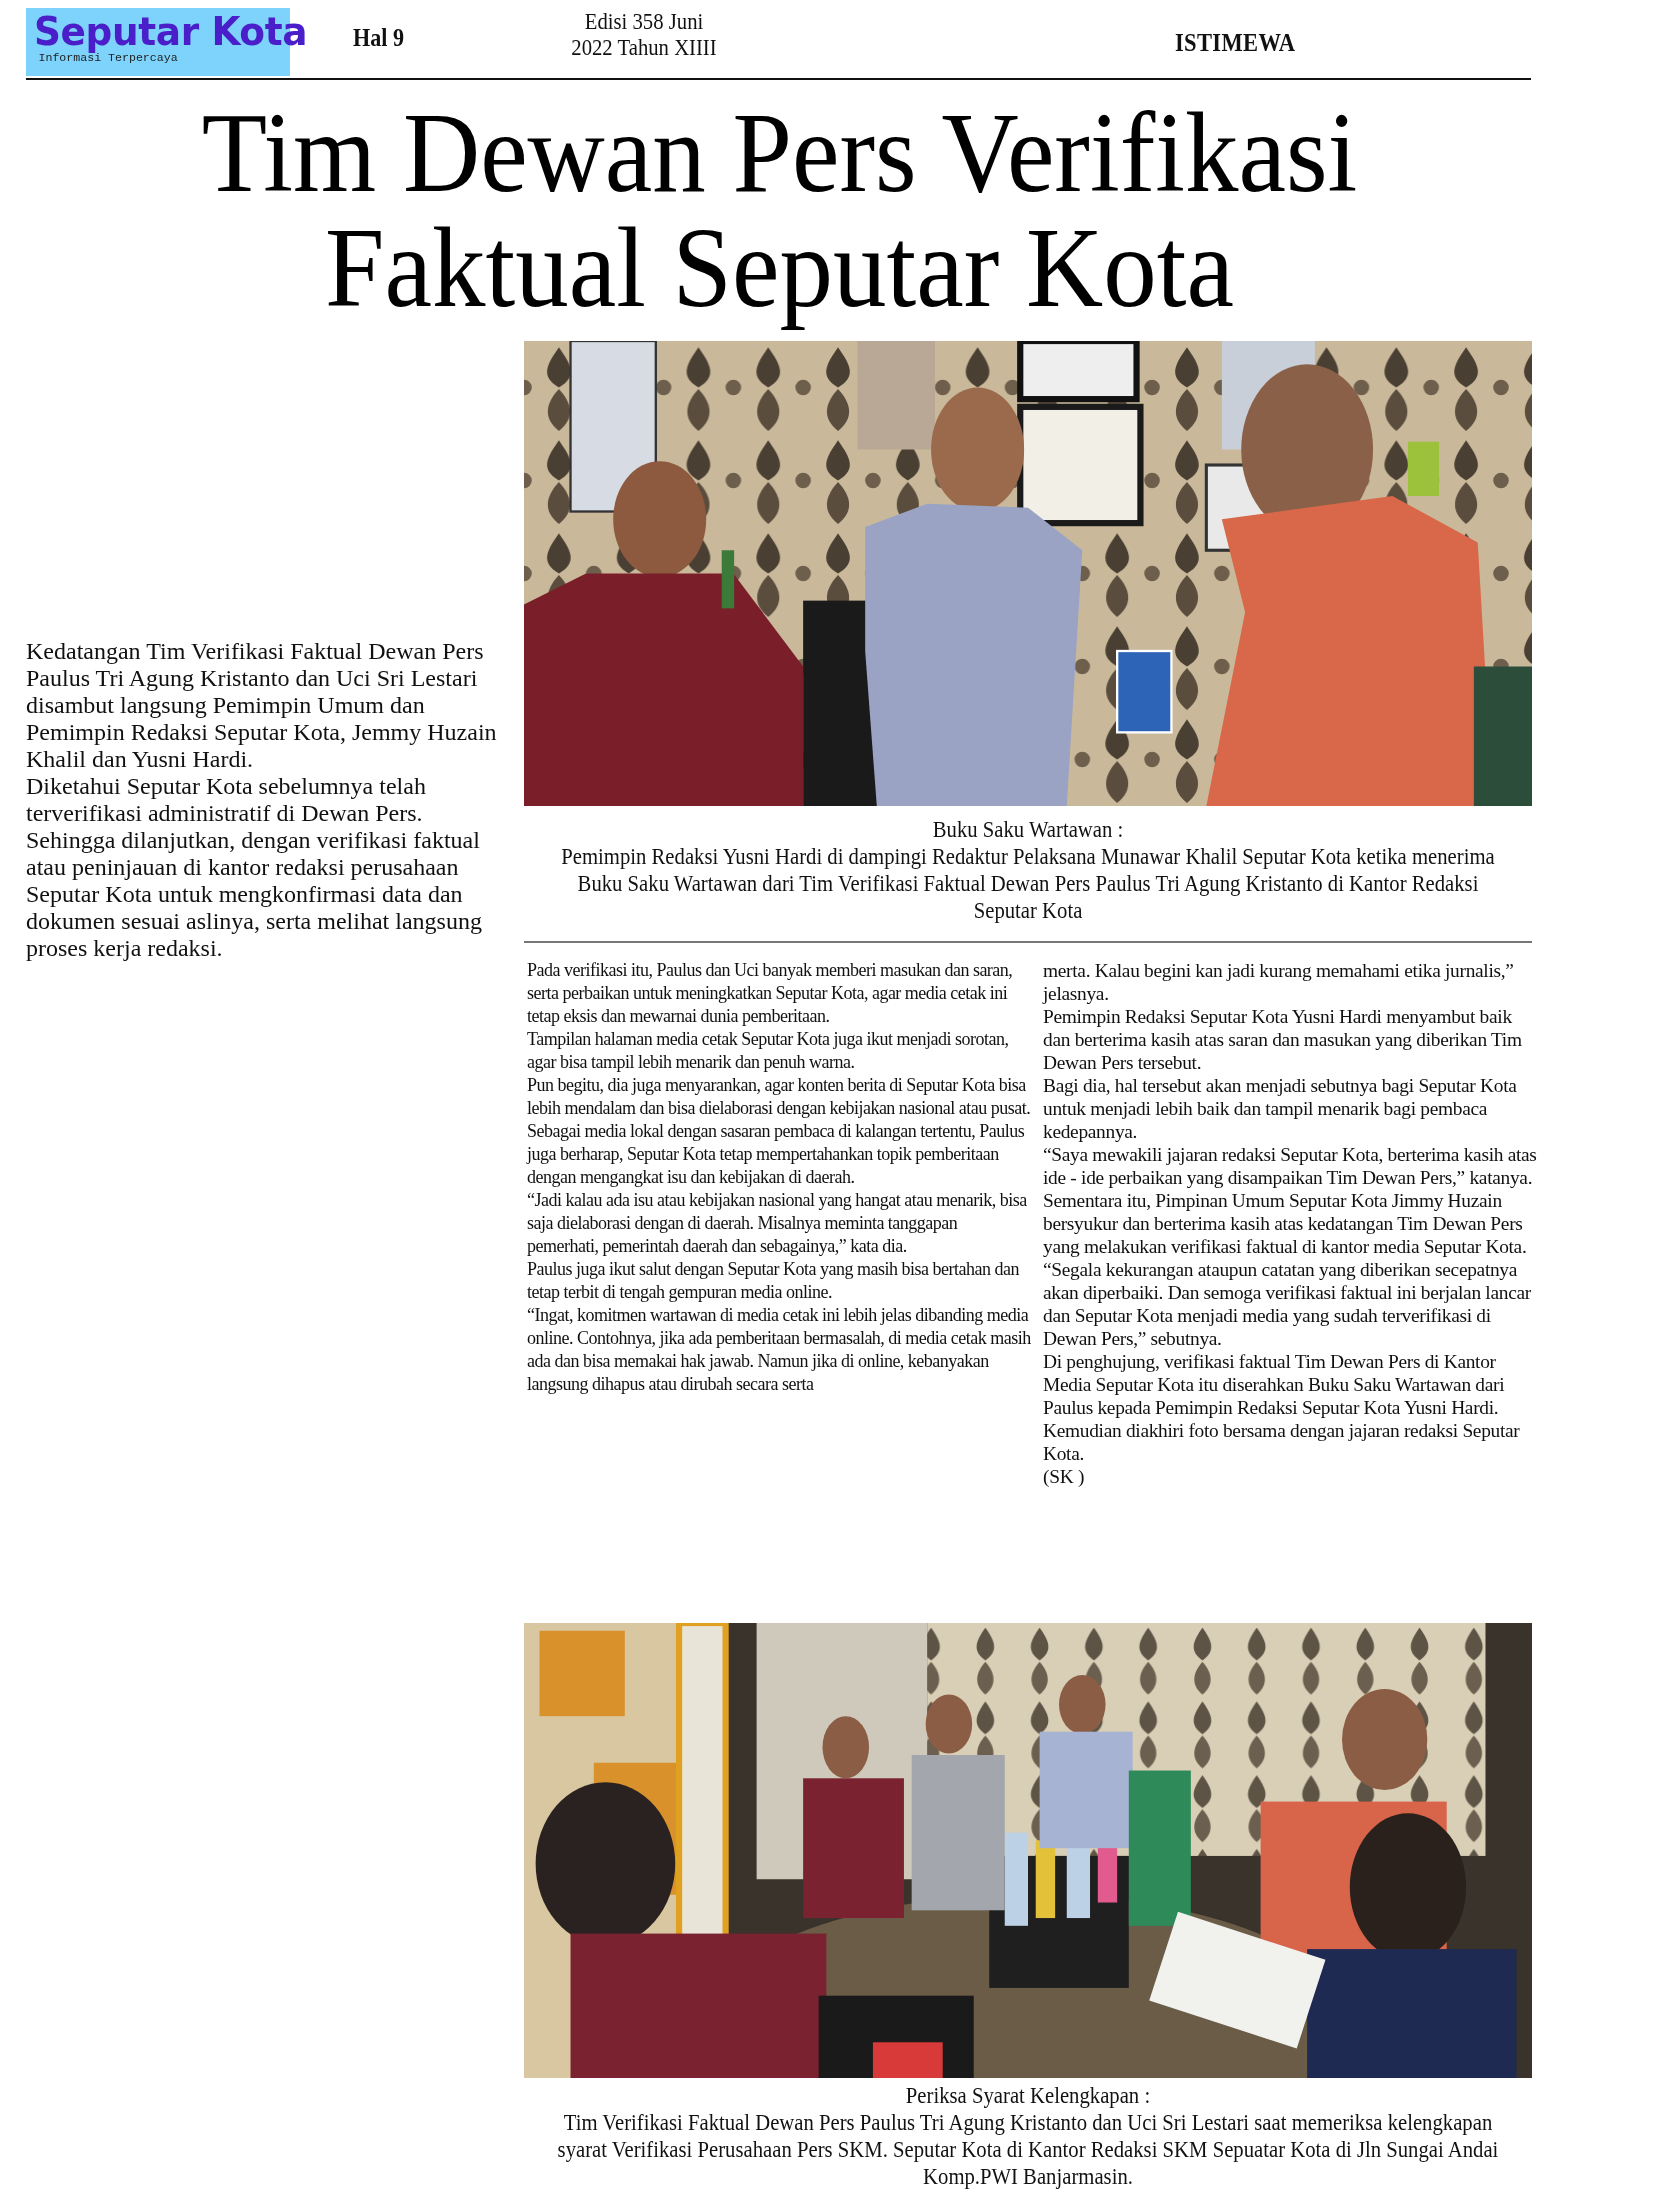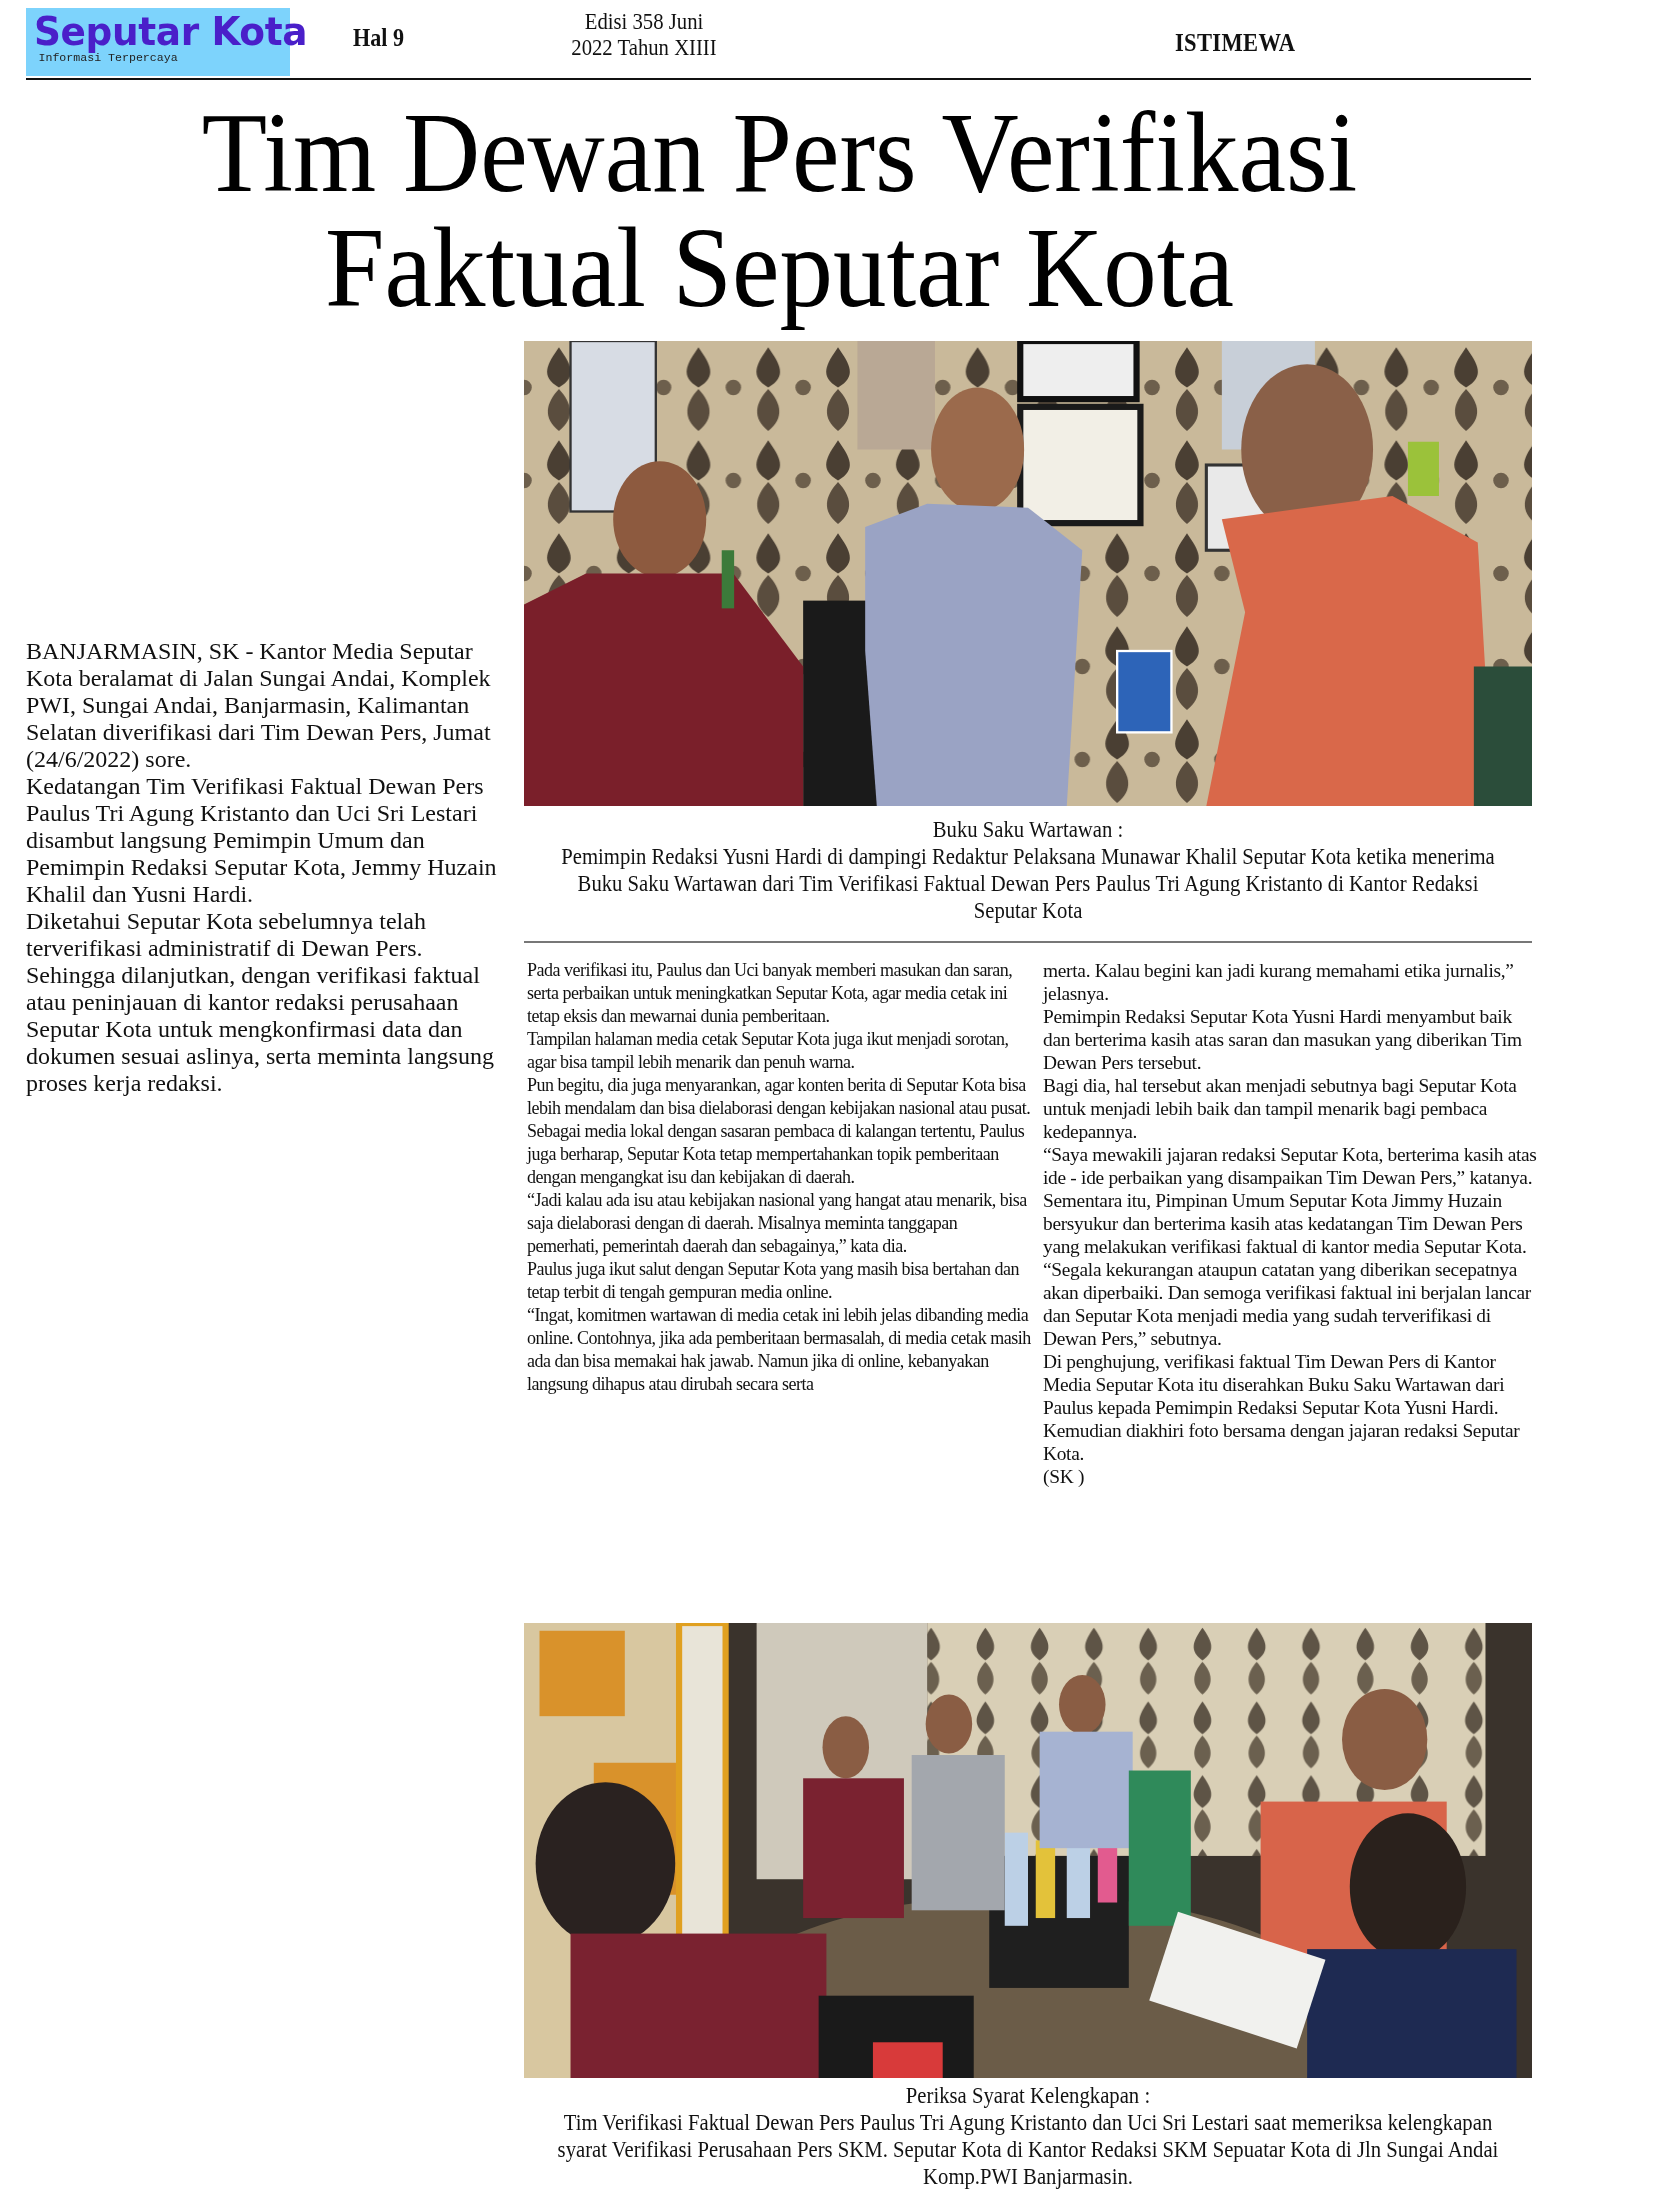--- a/index.html
+++ b/index.html
@@ -143,23 +143,22 @@
   </svg>
 </div>
 
 <div class="abs caption caption1">
   <div>Buku Saku Wartawan :</div>
   <div>Pemimpin Redaksi Yusni Hardi di dampingi Redaktur Pelaksana Munawar Khalil Seputar Kota ketika menerima Buku Saku Wartawan dari  Tim Verifikasi Faktual Dewan Pers Paulus Tri Agung Kristanto di Kantor Redaksi Seputar Kota</div>
 </div>
 <div class="abs caption-rule"></div>
 
 <div class="abs col col-left">
-  <p>BANJARMASIN, SK - Kantor Media Seputar Kota beralamat di Jalan Sungai Andai, Komplek PWI, Sungai Andai, Banjarmasin, Kalimantan Selatan diverifikasi dari Tim Dewan Pers, Jumat (24/6/2022) sore.</p>
   <p>Kedatangan Tim Verifikasi Faktual Dewan Pers Paulus Tri Agung Kristanto dan Uci Sri Lestari disambut langsung Pemimpin Umum dan Pemimpin Redaksi Seputar Kota, Jemmy Huzain Khalil dan Yusni Hardi.</p>
-  <p>Diketahui Seputar Kota sebelumnya telah terverifikasi administratif di Dewan Pers. Sehingga dilanjutkan, dengan verifikasi faktual atau peninjauan di kantor redaksi perusahaan Seputar Kota untuk mengkonfirmasi data dan dokumen sesuai aslinya, serta meminta langsung proses kerja redaksi.</p>
+  <p>Diketahui Seputar Kota sebelumnya telah terverifikasi administratif di Dewan Pers. Sehingga dilanjutkan, dengan verifikasi faktual atau peninjauan di kantor redaksi perusahaan Seputar Kota untuk mengkonfirmasi data dan dokumen sesuai aslinya, serta melihat langsung proses kerja redaksi.</p>
 </div>
 
 <div class="abs col col-mid">
   <p>Pada verifikasi itu, Paulus dan Uci banyak memberi masukan dan saran, serta perbaikan untuk meningkatkan Seputar Kota, agar media cetak ini tetap eksis dan mewarnai dunia pemberitaan.</p>
   <p>Tampilan halaman media cetak Seputar Kota  juga ikut menjadi sorotan, agar bisa tampil lebih menarik dan penuh warna.</p>
   <p>Pun begitu, dia juga menyarankan, agar konten berita di Seputar Kota bisa lebih mendalam dan bisa dielaborasi dengan kebijakan nasional atau pusat.</p>
   <p>Sebagai media lokal dengan sasaran pembaca di kalangan tertentu, Paulus juga berharap, Seputar Kota tetap mempertahankan topik pemberitaan dengan mengangkat isu dan kebijakan di daerah.</p>
   <p>“Jadi kalau ada isu atau kebijakan nasional yang hangat atau menarik, bisa saja dielaborasi dengan di daerah. Misalnya meminta tanggapan pemerhati, pemerintah daerah dan sebagainya,” kata dia.</p>
   <p>Paulus juga ikut salut dengan Seputar Kota yang masih bisa bertahan dan tetap terbit di tengah gempuran media online.</p>
   <p>“Ingat, komitmen wartawan di media cetak ini lebih jelas dibanding media online. Contohnya, jika ada pemberitaan bermasalah, di media cetak masih ada dan bisa memakai hak jawab. Namun jika di online, kebanyakan langsung dihapus atau dirubah secara serta</p>

